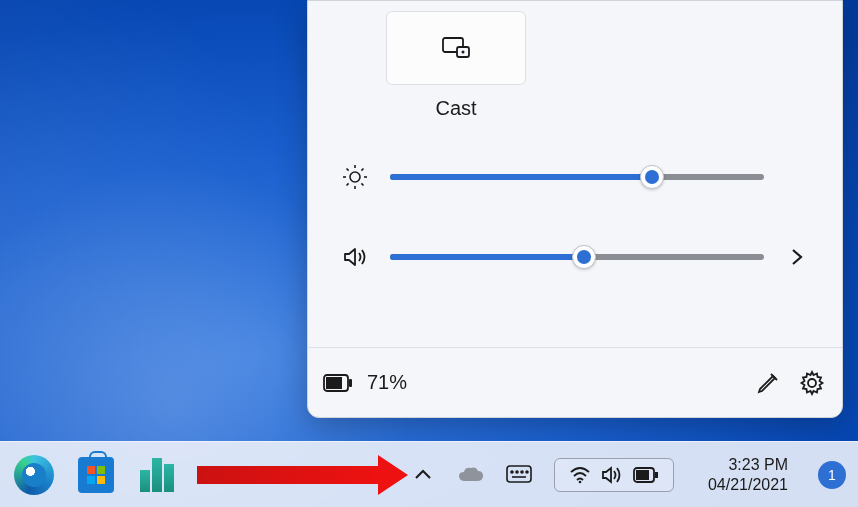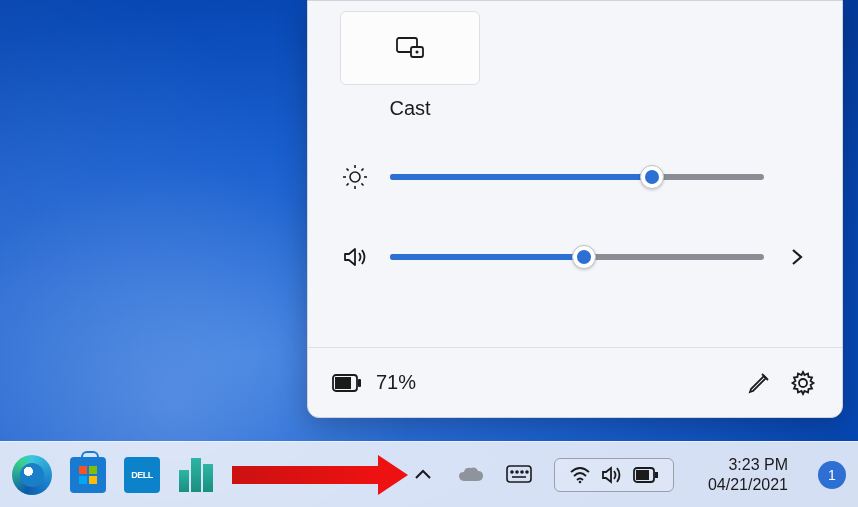--- a/index.html
+++ b/index.html
@@ -20,21 +20,21 @@
   .flyout {
     position: absolute;
     left: 307px; top: 0;
     width: 536px; height: 418px;
     background: #f4f6fa;
     border: 1px solid #d0d3da;
     border-radius: 0 0 12px 12px;
     box-shadow: 0 8px 30px rgba(0,0,0,.25);
     display: flex; flex-direction: column;
   }
-  .tiles { display:flex; gap:22px; padding: 10px 32px 0 32px; }
+  .tiles { display:flex; gap:22px; padding: 10px 32px 0 32px; margin-left: 46px; }
   .tile {
     width: 140px; height: 74px;
     background: #fcfcfd;
     border: 1px solid #dcdfe5;
     border-radius: 6px;
     display:flex; align-items:center; justify-content:center;
     cursor: pointer;
   }
   .tile-label { text-align:center; font-size:20px; color:#1b1b1b; margin-top:12px; }
   .tile-col { display:flex; flex-direction:column; align-items:center; }
@@ -65,21 +65,21 @@
   }
   .expand-arrow {
     width:22px; height:22px; color:#1b1b1b; cursor:pointer;
     display:flex; align-items:center; justify-content:center;
   }
 
   .footer {
     margin-top:auto; height:70px;
     border-top:1px solid #dcdfe5;
     display:flex; align-items:center;
-    padding: 0 24px; gap:14px;
+    padding: 0 15px; gap:14px;
     font-size:20px; color:#1b1b1b;
   }
   .footer .spacer { flex:1; }
   .footer .ibtn { width:30px; height:30px; display:flex; align-items:center; justify-content:center; cursor:pointer; color:#1b1b1b; }
 
   
   .taskbar {
     position:absolute; left:0; right:0; bottom:0; height:66px;
     background: rgba(235,240,250,.9);
     backdrop-filter: blur(6px);
@@ -250,23 +250,20 @@
     <div class="store-ico">
         <div>
       <span style="background:#f35325"></span>
           <span style="background:#81bc06"></span>
       <span style="background:#05a6f0"></span>
           <span style="background:#ffba08"></span>
     </div>
       </div>
   </div>
   <div class="tb-icon">
-      <div class="dell-ico">DELL</div>
-    </div>
-  <div class="tb-icon">
       <div class="city-ico">
         <span></span>
         <span></span>
         <span></span>
       </div>
     </div>
 
   <div class="tb-spacer"></div>
 
   <div class="arrow"></div>

